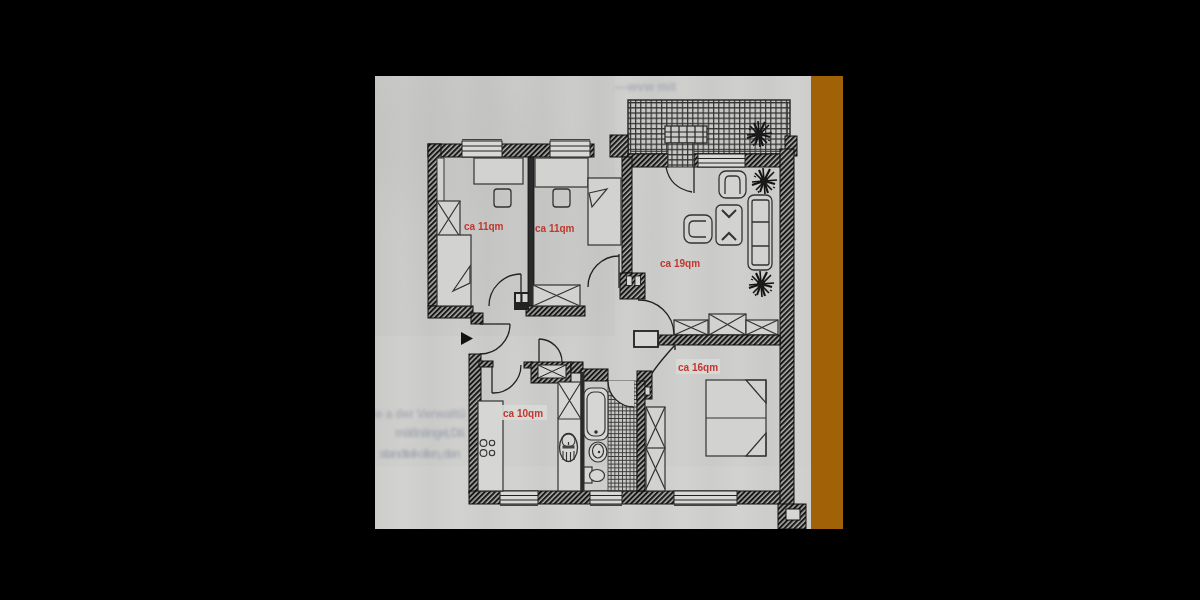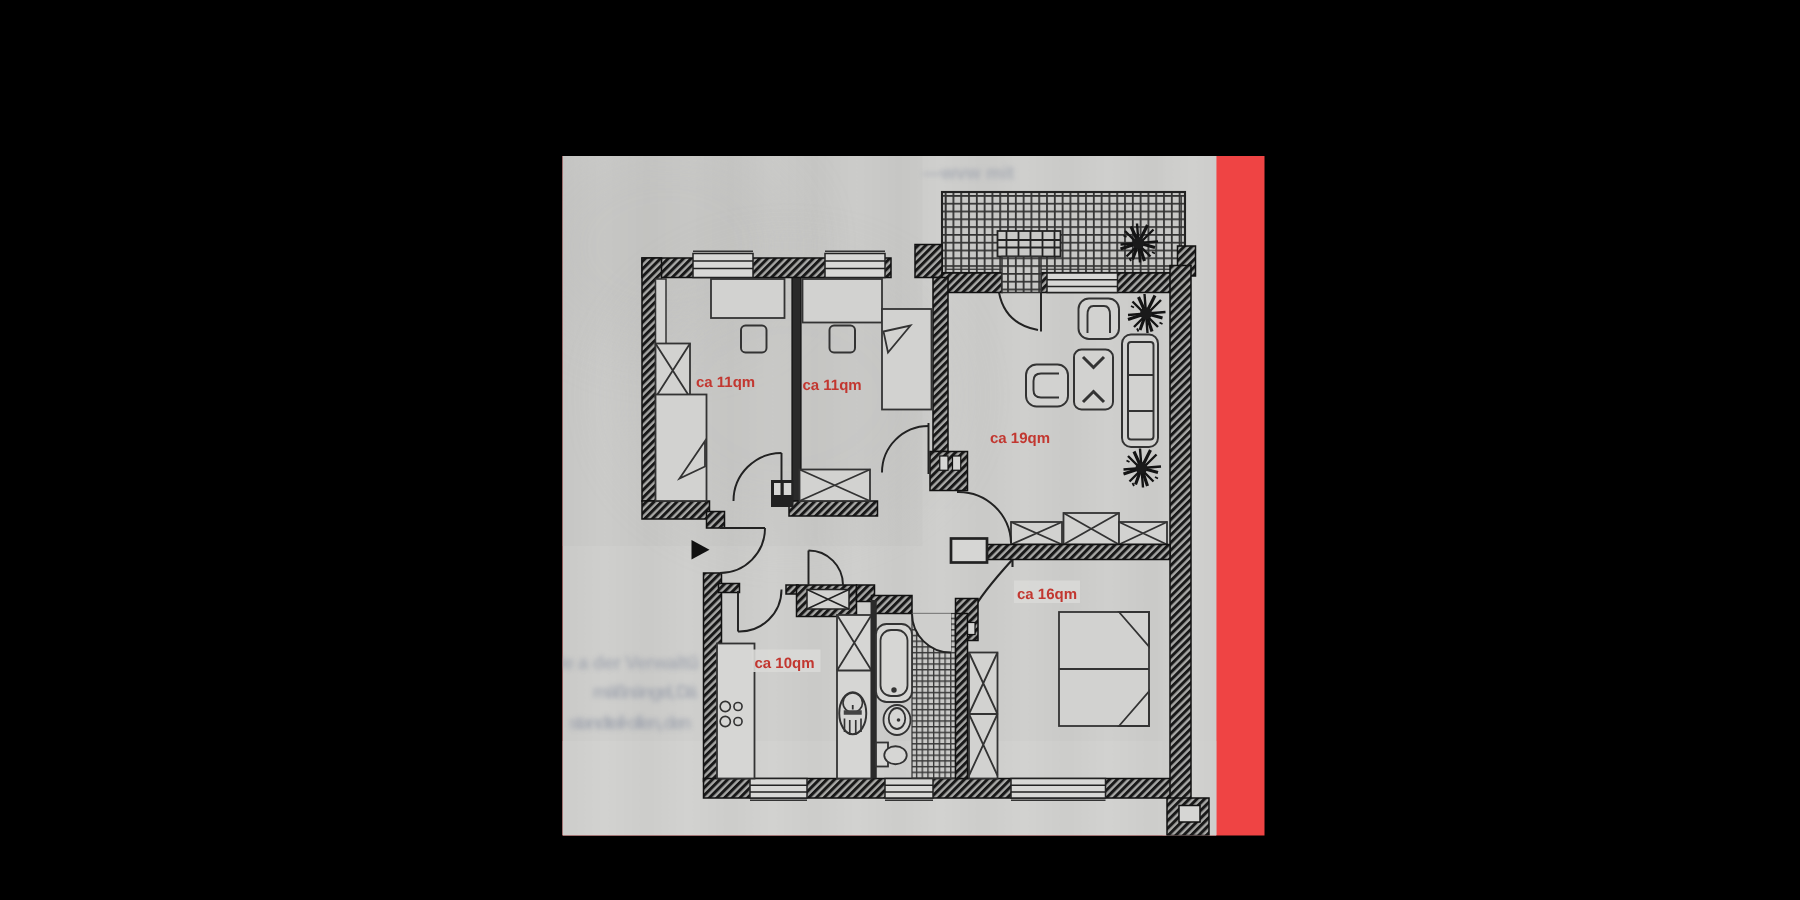--- a/index.html
+++ b/index.html
@@ -1,16 +1,16 @@
 <!DOCTYPE html>
 <html><head>
 <meta charset="utf-8">
 <style>
   html,body{margin:0;padding:0;background:#000;width:1200px;height:600px;overflow:hidden;}
-  #photo{position:absolute;left:375px;top:104px;width:468px;height:453px;background:#ef4444;}
+  #photo{position:absolute;left:375px;top:76px;width:468px;height:453px;background:#a16207;}
   svg{display:block;}
   .red{font-family:"Liberation Sans",sans-serif;font-weight:bold;fill:#c23730;font-size:10px;}
   .bleed{font-family:"Liberation Sans",sans-serif;fill:#9ba0ac;font-size:12.5px;font-weight:bold;filter:blur(1.6px);opacity:.7;}
 </style>
 </head>
 <body>
 
 <div id="photo">
 <svg width="436" height="453" viewBox="0 0 436 453" style="filter:blur(0.35px)">
 <defs>

